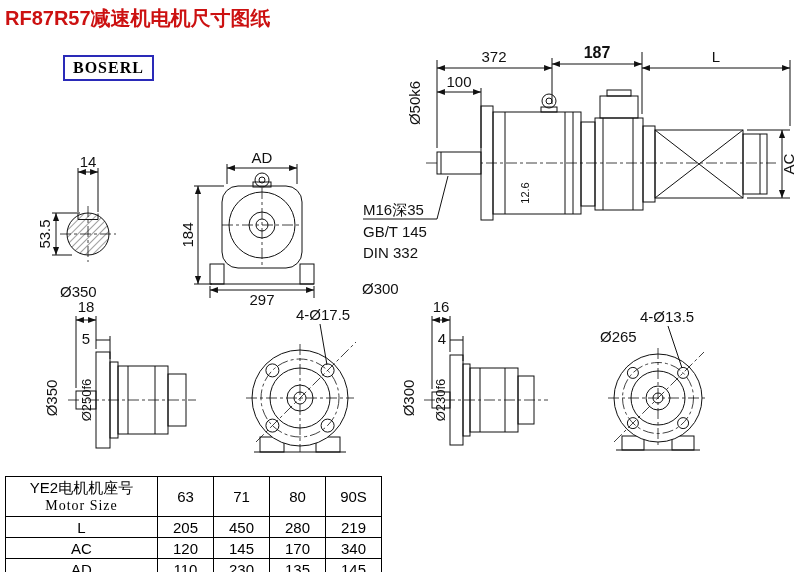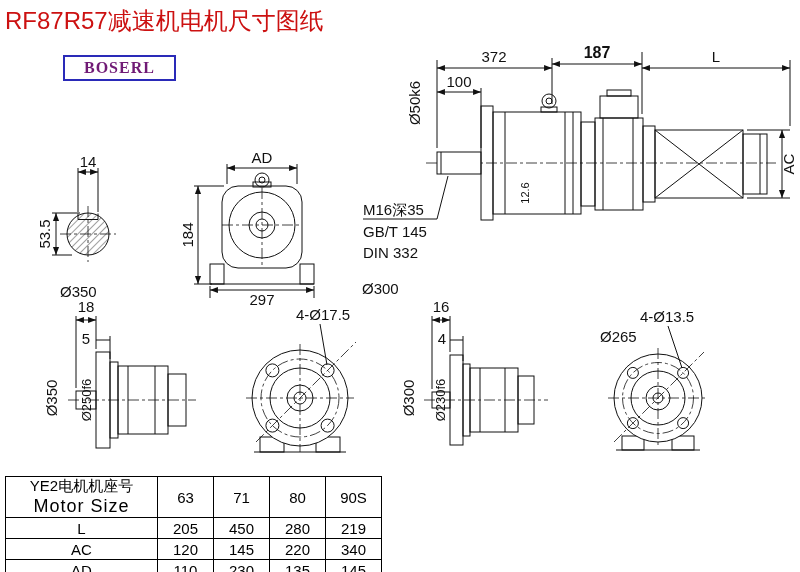--- a/index.html
+++ b/index.html
@@ -1,37 +1,37 @@
 <!DOCTYPE html>
 <html><head>
 <meta charset="utf-8">
 <style>
   *{margin:0;padding:0;box-sizing:border-box}
   html,body{background:#fff}
   body{width:800px;height:572px;font-family:"Liberation Sans",sans-serif}
   .canvas{position:relative;width:800px;height:572px;background:#fff;overflow:hidden}
-  .title{position:absolute;left:5px;top:5px;font-size:24px;font-weight:normal;color:#cc1111}
-  .brand{position:absolute;left:63px;top:55px;border:2px solid #2a2ab8;color:#701a75;
+  .title{position:absolute;left:5px;top:5px;font-size:20px;font-weight:bold;color:#cc1111}
+  .brand{position:absolute;left:63px;top:55px;border:2px solid #2a2ab8;color:#000000;
          font-family:"Liberation Serif",serif;font-weight:bold;font-size:16px;
-         padding:0 19px;letter-spacing:1px;line-height:22px}
+         padding:0 8px;letter-spacing:1px;line-height:22px}
   svg.sheet{position:absolute;left:0;top:0}
   .st{stroke:#111;stroke-width:1;fill:none}
   .cl{stroke:#111;stroke-width:0.8;fill:none;stroke-dasharray:11 3 3 3}
   svg text{font-size:15px;fill:#111;font-family:"Liberation Sans",sans-serif}
   svg text.big{font-size:16px;font-weight:bold}
   svg text.sm{font-size:11px}
   svg text.f13{font-size:13px}
   .size-table{position:absolute;left:5px;top:476px;border-collapse:collapse;color:#000}
   .size-table th,.size-table td{border:1px solid #000;font-weight:normal;font-size:15px;
          padding:0;text-align:center;vertical-align:middle}
   .size-table .lblcol{width:152px}
   .size-table .valcol{width:56px}
   .size-table tr.hdr{height:40px}
   .size-table tr.datarow{height:21px}
-  .mono{font-family:Liberation Sans, sans-serif;font-size:18px;letter-spacing:1px}
+  .mono{font-family:Liberation Serif, serif;font-size:14px;letter-spacing:1px}
 </style>
 </head>
 <body>
 
 <div class="canvas">
 
   <div class="title">RF87R57减速机电机尺寸图纸</div>
   <div class="brand">BOSERL</div>
 
   <svg class="sheet" width="800" height="460" viewBox="0 0 800 460">
@@ -246,21 +246,21 @@
         <td>L</td>
         <td>205</td>
         <td>450</td>
         <td>280</td>
         <td>219</td>
       </tr>
       <tr class="datarow">
         <td>AC</td>
         <td>120</td>
         <td>145</td>
-        <td>220</td>
+        <td>170</td>
         <td>340</td>
       </tr>
       <tr class="datarow">
         <td>AD</td>
         <td>110</td>
         <td>230</td>
         <td>135</td>
         <td>145</td>
       </tr>
     </tbody>

